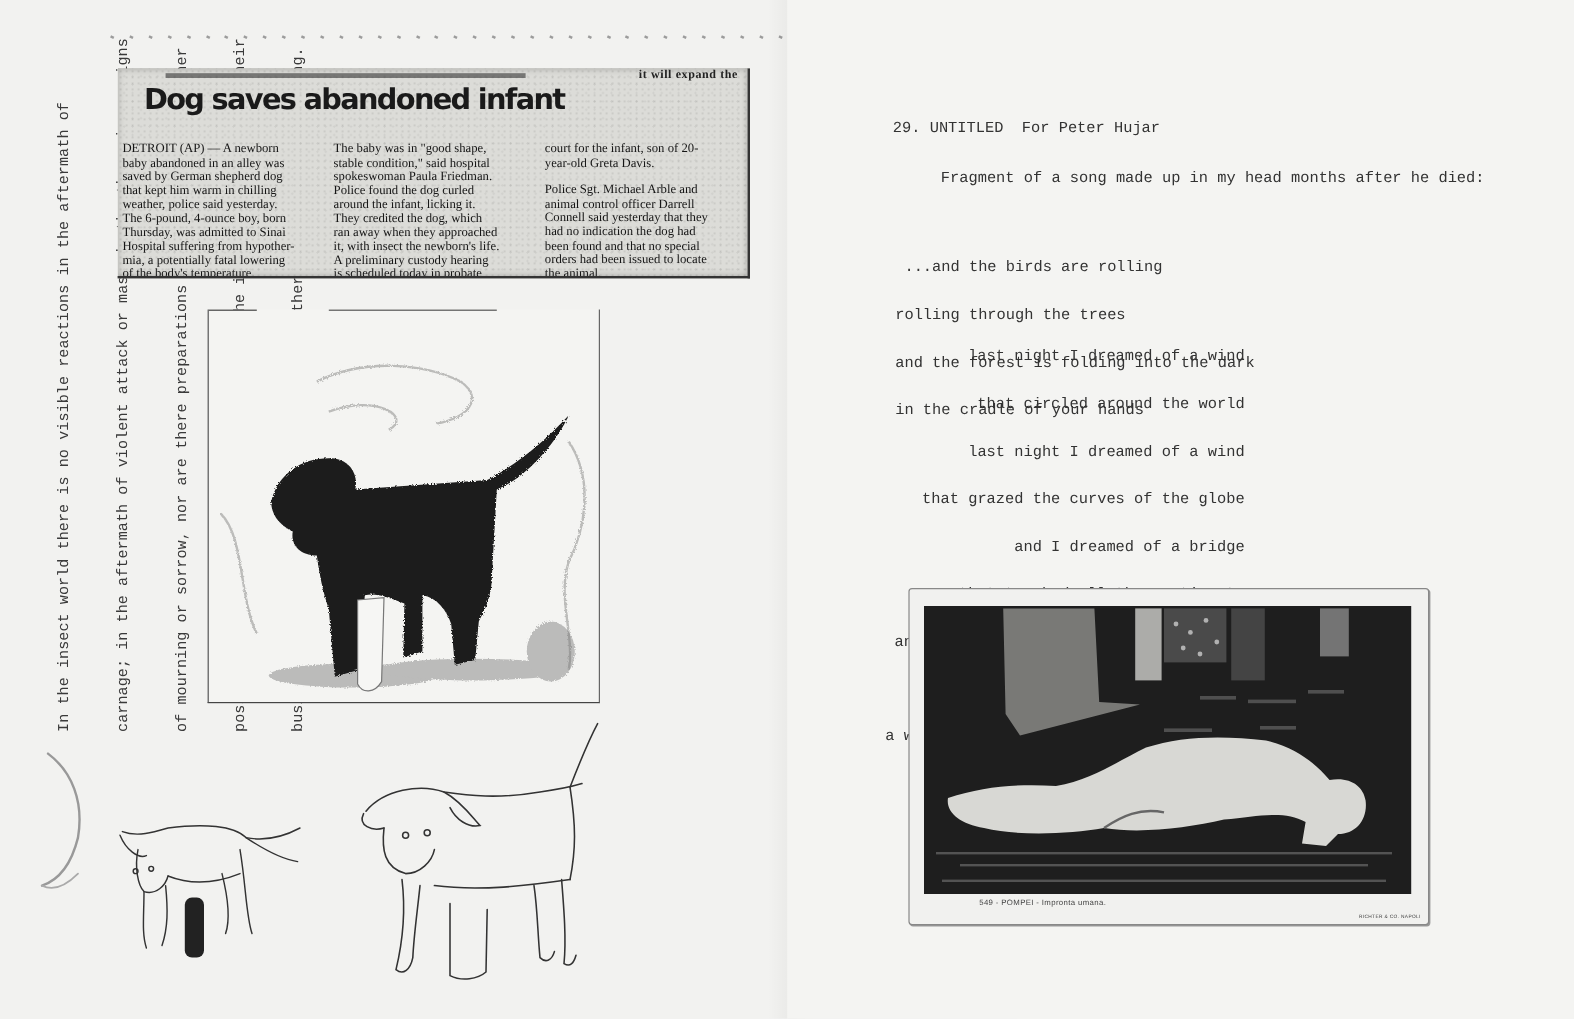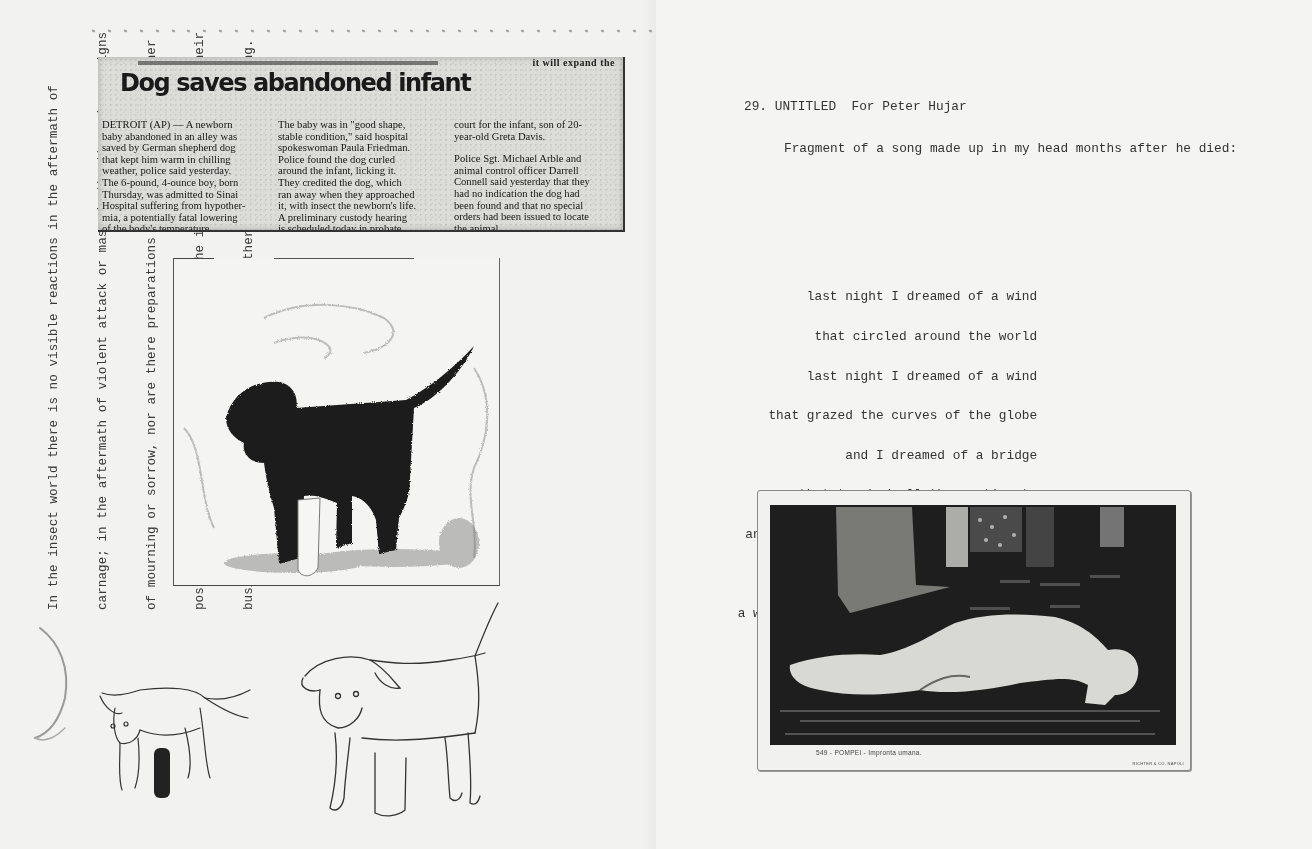--- a/index.html
+++ b/index.html
@@ -229,20 +229,26 @@
     </div>
   </div>
 
   <div class="gutter"></div>
 
   <div class="page-right">
     <div class="poem-block">
       <div class="poem-title">29. UNTITLED  For Peter Hujar</div>
       <div class="poem-intro">Fragment of a song made up in my head months after he died:</div>
 
+      <div class="stanza stanza-1">
+        <div> ...and the birds are rolling</div>
+        <div>rolling through the trees</div>
+        <div>and the forest is folding into the dark</div>
+        <div>in the cradle of your hands</div>
+      </div>
 
       <div class="stanza stanza-2">
         <div>  last night I dreamed of a wind</div>
         <div> that circled around the world</div>
         <div> last night I dreamed of a wind</div>
         <div>that grazed the curves of the globe</div>
         <div>  and I dreamed of a bridge</div>
         <div> that touched all the continents</div>
         <div>  and I dreamed of a sky heavy with rain</div>
         <div> and I dreamed of a wave</div>

